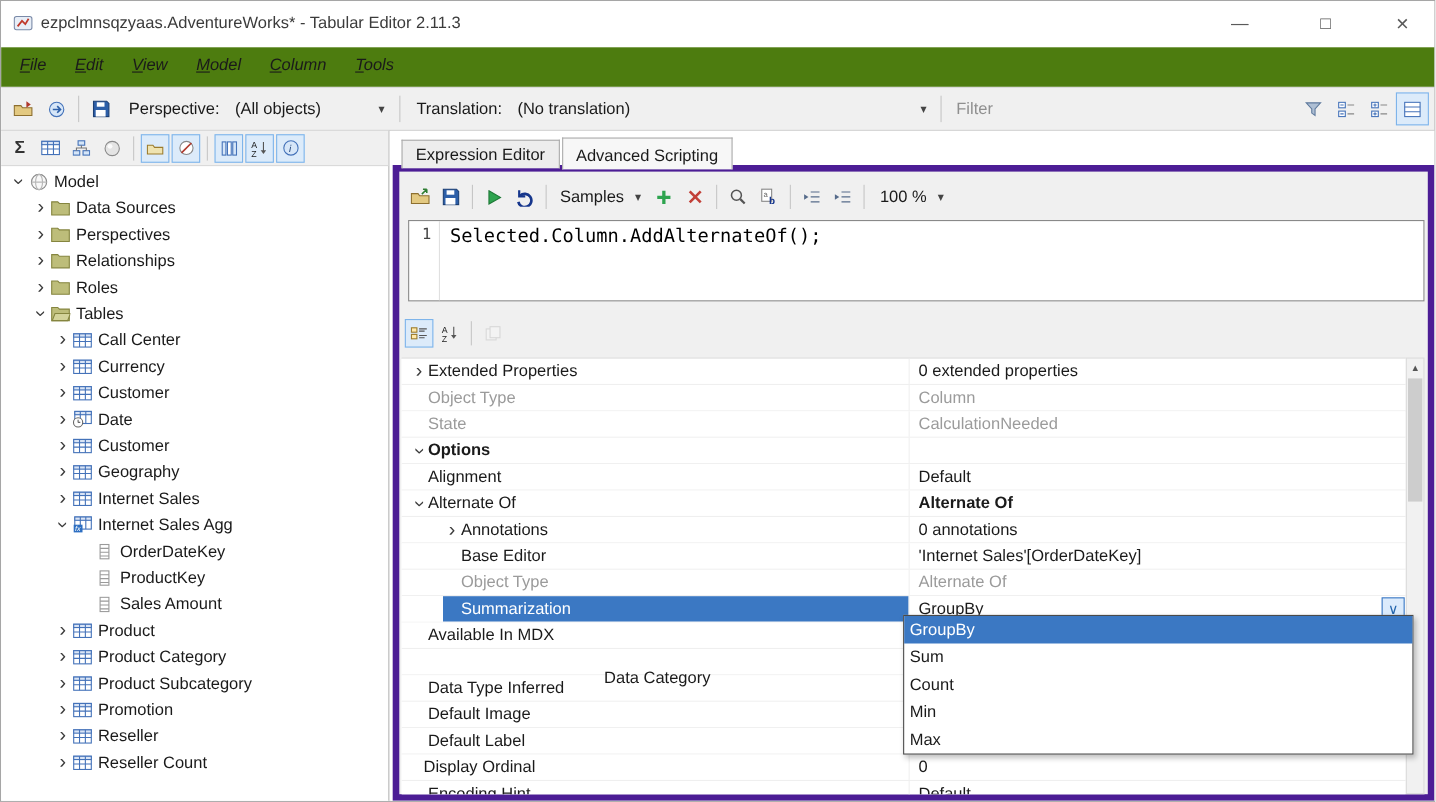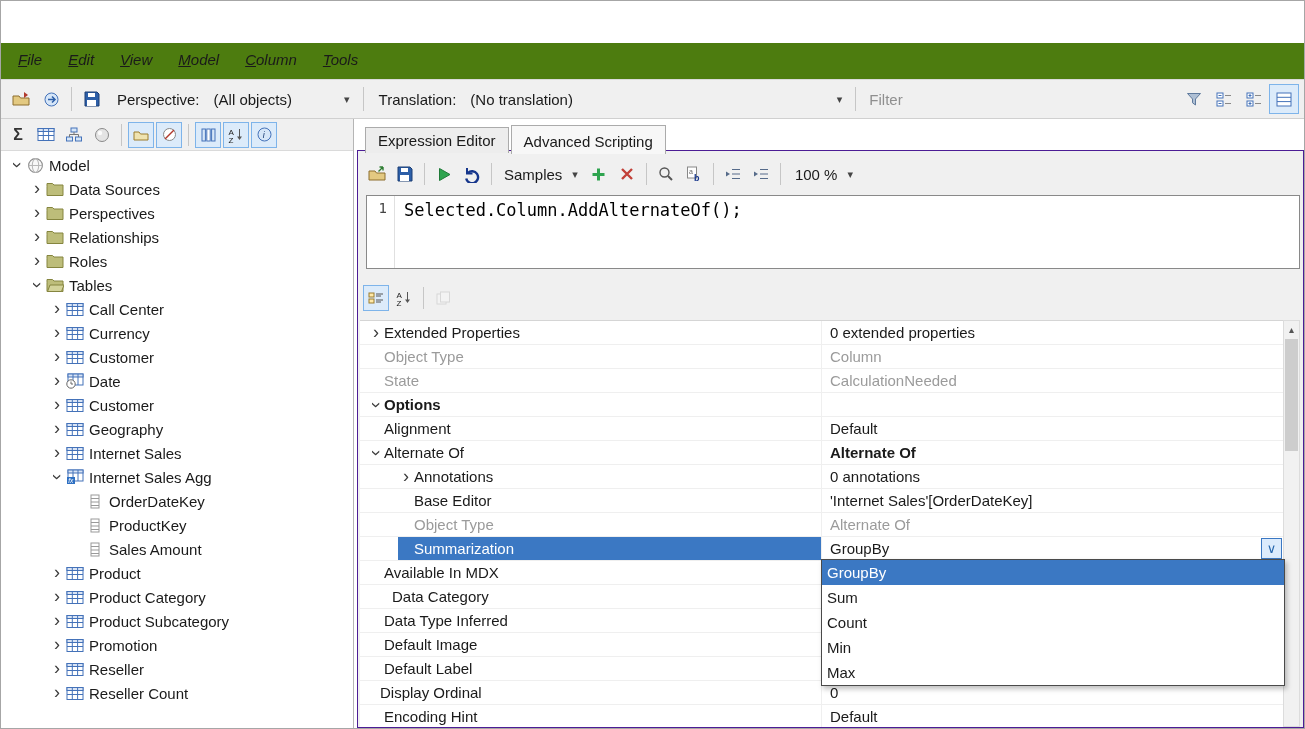--- a/index.html
+++ b/index.html
@@ -46,21 +46,21 @@
   .tree-label { margin-left:4px; }
 
   .chev { width:16px; height:18px; line-height:16px; text-align:center; display:inline-block; font-size:18px; color:#3c3c3c; flex:0 0 auto; }
   .chev.expanded { transform:rotate(90deg); }
 
   
   .right-panel { position:absolute; top:118px; left:354px; width:951px; height:611px; background:#fff; }
   .tabs { position:absolute; top:6px; left:10px; display:flex; align-items:flex-end; z-index:3; }
   .tab { border:1px solid #ababab; border-bottom:none; background:#ededed; padding:4px 12px; margin-right:2px; white-space:nowrap; }
   .tab.active { background:#f7f7f7; padding-top:7px; margin-bottom:-1px; position:relative; z-index:4; }
-  .tab-page { position:absolute; top:31px; left:2px; right:2px; bottom:2px; background:var(--toolbar-bg,#f0f0f0); border:1px solid #4c1d95;text-decoration:underline; }
+  .tab-page { position:absolute; top:31px; left:2px; right:2px; bottom:2px; background:var(--toolbar-bg,#f0f0f0); border:6px solid #4c1d95;text-decoration:underline; }
 
   .script-toolbar { position:absolute; top:6px; left:6px; right:6px; height:34px; display:flex; align-items:center; gap:2px; }
   .st-text-btn { display:flex; align-items:center; padding:4px 6px; white-space:nowrap; }
   .zoom-combo { display:flex; align-items:center; padding:4px 8px; white-space:nowrap; }
 
   .code-editor { position:absolute; top:44px; left:8px; right:3px; height:74px; background:#fff; border:1px solid #898989; display:flex; }
   .ln-margin { width:28px; border-right:1px solid #e0e0e0; color:#444; text-align:right; padding:4px 7px 0 0; font-family:"DejaVu Sans Mono","Liberation Mono",monospace; font-size:14px; }
   .code-text { padding:4px 0 0 9px; font-family:"DejaVu Sans Mono","Liberation Mono",monospace; font-size:17px; color:#000; white-space:pre; }
 
   .pg-toolbar { position:absolute; top:132px; left:5px; height:30px; display:flex; align-items:center; gap:2px; }
@@ -85,20 +85,32 @@
   .dd-item { height:25px; display:flex; align-items:center; padding-left:5px; white-space:nowrap; }
   .dd-item.sel { background:var(--highlight,#3b78c3); color:var(--selection-text,#fff); }
 
   svg { display:block; }
 </style>
 </head>
 <body>
 
 <div id="window">
 
+  <div class="titlebar">
+    <span class="app-icon">
+        <svg width="18" height="18" viewBox="0 0 18 18">
+          <rect x="1" y="3" width="16" height="12" rx="2" fill="#e8eef7" stroke="#7a8aa8"></rect>
+          <path d="M4 12 L8 7 L11 10 L14 5" fill="none" stroke="#c0392b" stroke-width="1.6"></path>
+        </svg>
+      </span>
+    <span class="title-text">ezpclmnsqzyaas.AdventureWorks* - Tabular Editor 2.11.3</span>
+    <div class="win-btn min">—</div>
+    <div class="win-btn max">□</div>
+    <div class="win-btn close">×</div>
+  </div>
 
   <div class="menubar">
       <div class="menu-item"><u>F</u>ile</div>
       <div class="menu-item"><u>E</u>dit</div>
       <div class="menu-item"><u>V</u>iew</div>
       <div class="menu-item"><u>M</u>odel</div>
       <div class="menu-item"><u>C</u>olumn</div>
       <div class="menu-item"><u>T</u>ools</div>
     </div>
 
@@ -726,21 +738,21 @@
           <div class="pg-row">
             <div class="pg-name" style="padding-left: 8px;">
               <span class="chev"></span>
               <span class="nm">Available In MDX</span>
             </div>
             <div class="pg-value">
               <span class=""></span>
             </div>
           </div>
           <div class="pg-row">
-            <div class="pg-name" style="padding-left: 16px;">
+            <div class="pg-name" style="padding-left: 4px; flex-direction: column;">
               <span class="chev"></span>
               <span class="nm">Data Category</span>
             </div>
             <div class="pg-value">
               <span class=""></span>
             </div>
           </div>
           <div class="pg-row">
             <div class="pg-name" style="padding-left: 8px;">
               <span class="chev"></span>

